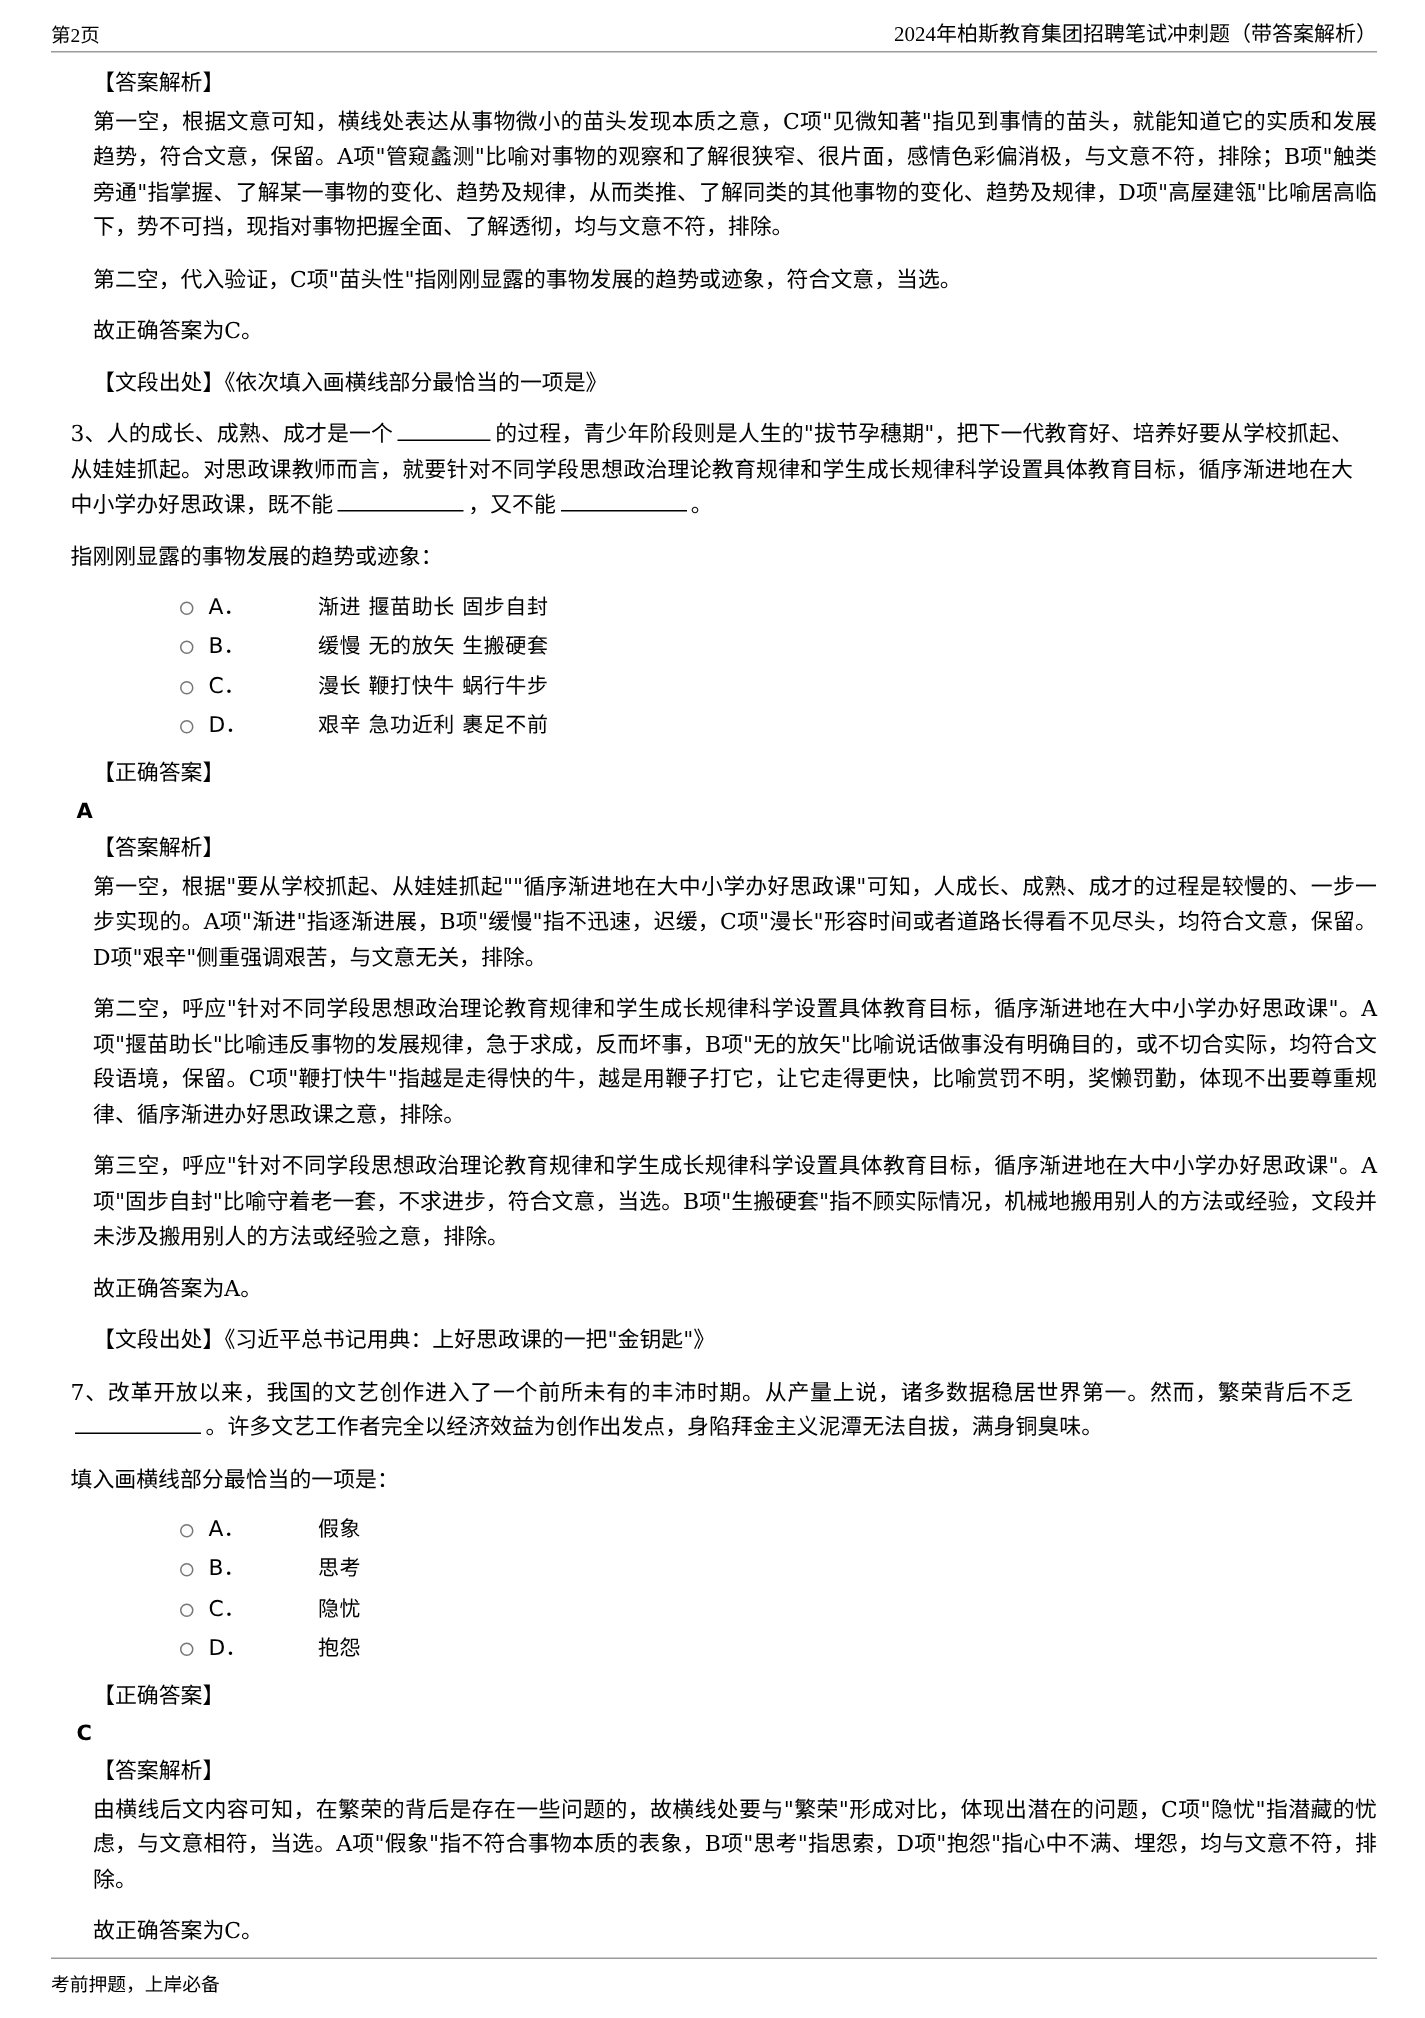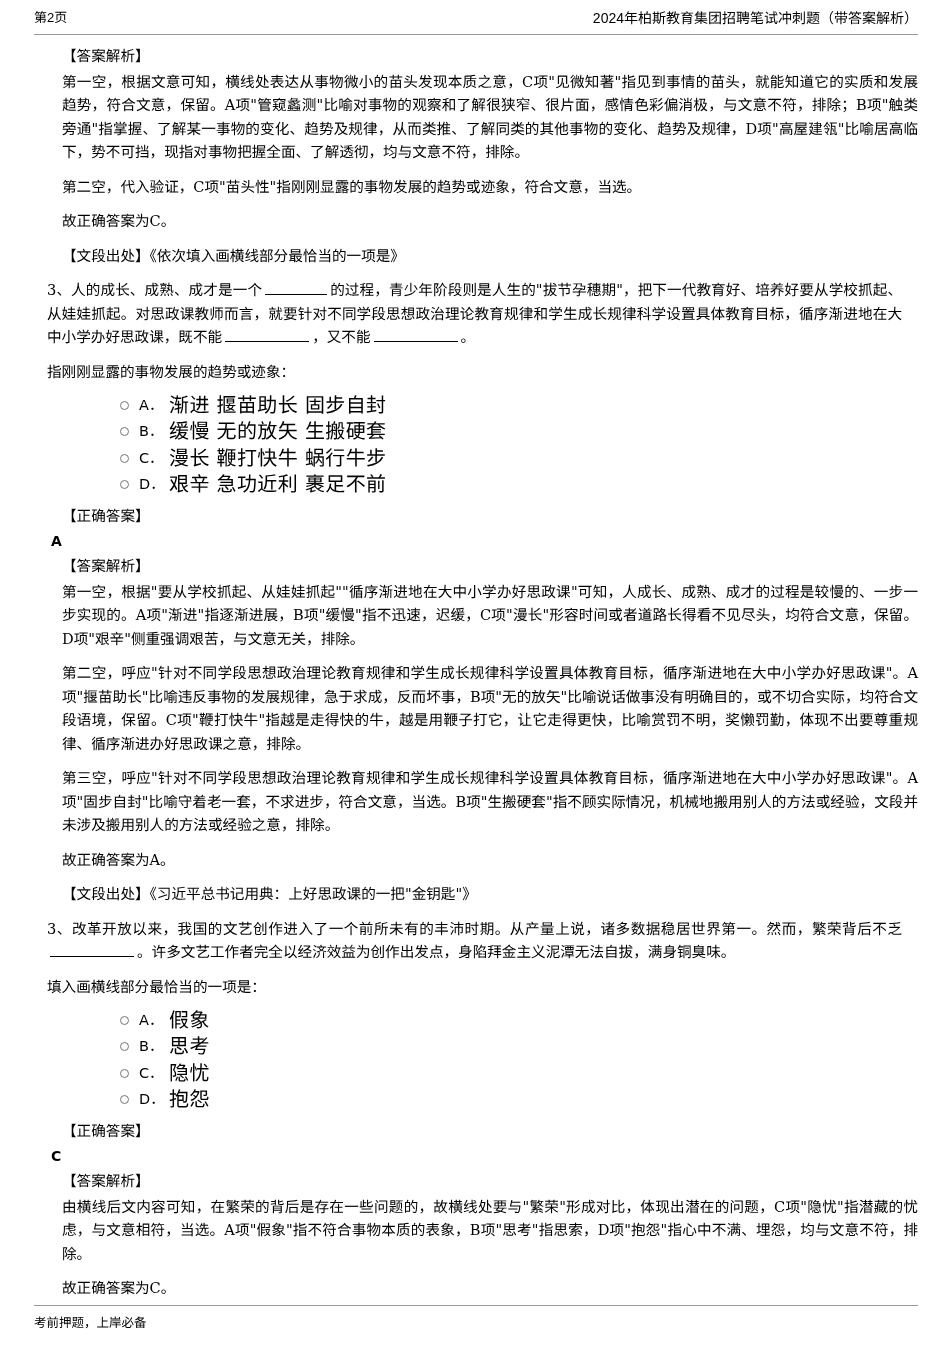--- a/index.html
+++ b/index.html
@@ -27,25 +27,25 @@
 
   
   .page-header {
     position: absolute;
     top: 8px;
     left: 34px;
     right: 32px;
     height: 26px;
     border-bottom: 1px solid #9a9a9a;
     display: flex;
-    align-items: flex-start;
+    align-items: flex-end;
     justify-content: space-between;
     font-size: 13.5px;
     line-height: 20px;
-    font-family: Liberation Sans, sans-serif;
+    font-family: Liberation Serif, serif;
   }
   .page-header .hdr-left {
     font-size: 13px;
     letter-spacing: 0px;
     white-space: nowrap;
   }
   .page-header .hdr-right {
     font-size: 14px;
     white-space: nowrap;
   }
@@ -127,22 +127,23 @@
     margin-right: 10px;
     box-sizing: border-box;
   }
   .opt-letter {
     font-family: "DejaVu Sans", "Liberation Sans", sans-serif;
     font-size: 14.5px;
     width: 30px;
     flex: 0 0 auto;
   }
   .opt-text {
-    font-size: 20px;
+    font-size: 14px;
     letter-spacing: 0.4px;
+    margin-left: 43px;
   }
 
   
   .page-footer {
     position: absolute;
     bottom: 12px;
     left: 34px;
     right: 32px;
     height: 24px;
     border-top: 1px solid #9a9a9a;
@@ -210,21 +211,21 @@
     <div class="p-section-title">【正确答案】</div>
     <div class="p-answer-letter">A</div>
     <div class="p-section-title">【答案解析】</div>
 
     <div class="p-indent">第一空，根据"要从学校抓起、从娃娃抓起""循序渐进地在大中小学办好思政课"可知，人成长、成熟、成才的过程是较慢的、一步一步实现的。A项"渐进"指逐渐进展，B项"缓慢"指不迅速，迟缓，C项"漫长"形容时间或者道路长得看不见尽头，均符合文意，保留。D项"艰辛"侧重强调艰苦，与文意无关，排除。</div>
     <div class="p-indent">第二空，呼应"针对不同学段思想政治理论教育规律和学生成长规律科学设置具体教育目标，循序渐进地在大中小学办好思政课"。A项"揠苗助长"比喻违反事物的发展规律，急于求成，反而坏事，B项"无的放矢"比喻说话做事没有明确目的，或不切合实际，均符合文段语境，保留。C项"鞭打快牛"指越是走得快的牛，越是用鞭子打它，让它走得更快，比喻赏罚不明，奖懒罚勤，体现不出要尊重规律、循序渐进办好思政课之意，排除。</div>
     <div class="p-indent">第三空，呼应"针对不同学段思想政治理论教育规律和学生成长规律科学设置具体教育目标，循序渐进地在大中小学办好思政课"。A项"固步自封"比喻守着老一套，不求进步，符合文意，当选。B项"生搬硬套"指不顾实际情况，机械地搬用别人的方法或经验，文段并未涉及搬用别人的方法或经验之意，排除。</div>
     <div class="p-indent">故正确答案为A。</div>
     <div class="p-source"><span>【文段出处】</span><span>《习近平总书记用典：上好思政课的一把"金钥匙"》</span></div>
 
-    <div class="p-question"><span>3、改革开放以来，我国的文艺创作进入了一个前所未有的丰沛时期。从产量上说，诸多数据稳居世界第一。然而，繁荣背后不乏</span><span class="blank blank-md"></span><span>。许多文艺工作者完全以经济效益为创作出发点，身陷拜金主义泥潭无法自拔，满身铜臭味。</span></div>
+    <div class="p-question"><span>7、改革开放以来，我国的文艺创作进入了一个前所未有的丰沛时期。从产量上说，诸多数据稳居世界第一。然而，繁荣背后不乏</span><span class="blank blank-md"></span><span>。许多文艺工作者完全以经济效益为创作出发点，身陷拜金主义泥潭无法自拔，满身铜臭味。</span></div>
 
     <div class="p-prompt">填入画横线部分最恰当的一项是：</div>
 
     <div class="options">
       <div class="option-row">
         <span class="radio"></span>
         <span class="opt-letter">A．</span>
         <span class="opt-text">假象</span>
       </div>
       <div class="option-row">

